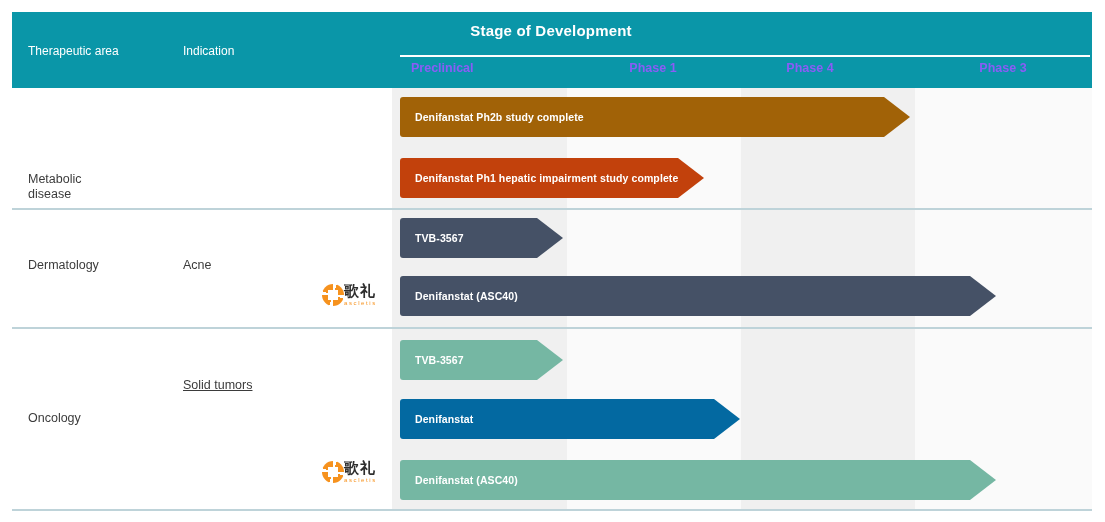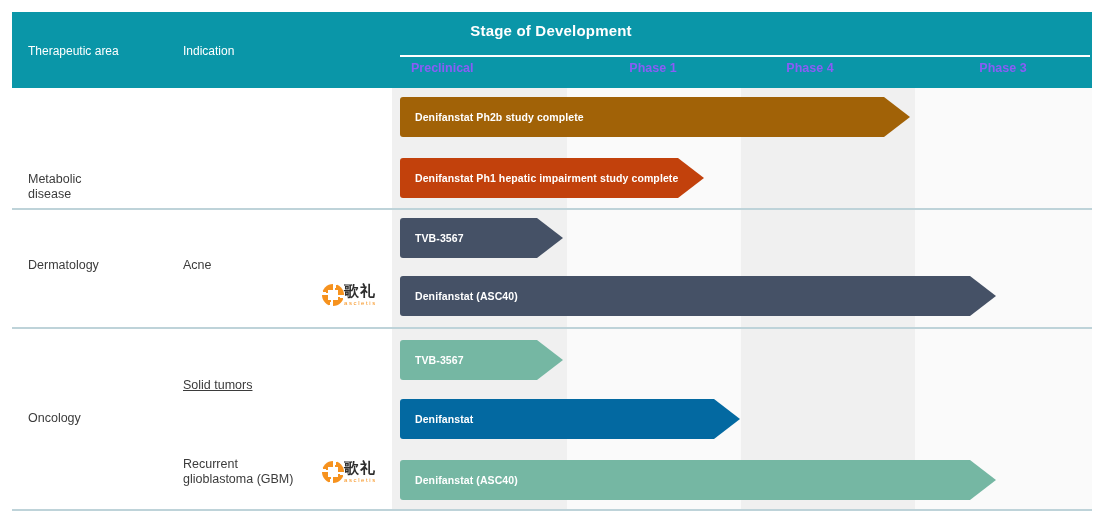--- a/index.html
+++ b/index.html
@@ -83,24 +83,20 @@
       <span class="logo-word">ascletis</span>
     </span>
   </div>
 
   <div class="cell" style="left:183px; top:378px;text-decoration:underline;">
     <div>Solid tumors</div>
   </div>
   <div class="cell" style="left:28px; top:411px;">
     <div>Oncology</div>
   </div>
-  <div class="cell" style="left:183px; top:457px;">
-    <div>Recurrent</div>
-    <div>glioblastoma (GBM)</div>
-  </div>
   <div class="logo" style="left:322px; top:460px;">
     <span class="logo-icon"></span>
     <span class="logo-text">
       <span class="logo-cjk">歌礼</span>
       <span class="logo-word">ascletis</span>
     </span>
   </div>
 
   <div id="arrow-layer">
       <div class="arrow" style="left: 400px; top: 97px; width: 510px; height: 40px; background: #a16207; clip-path: polygon(0px 0px, 484px 0px, 510px 20px, 484px 40px, 0px 40px);">

